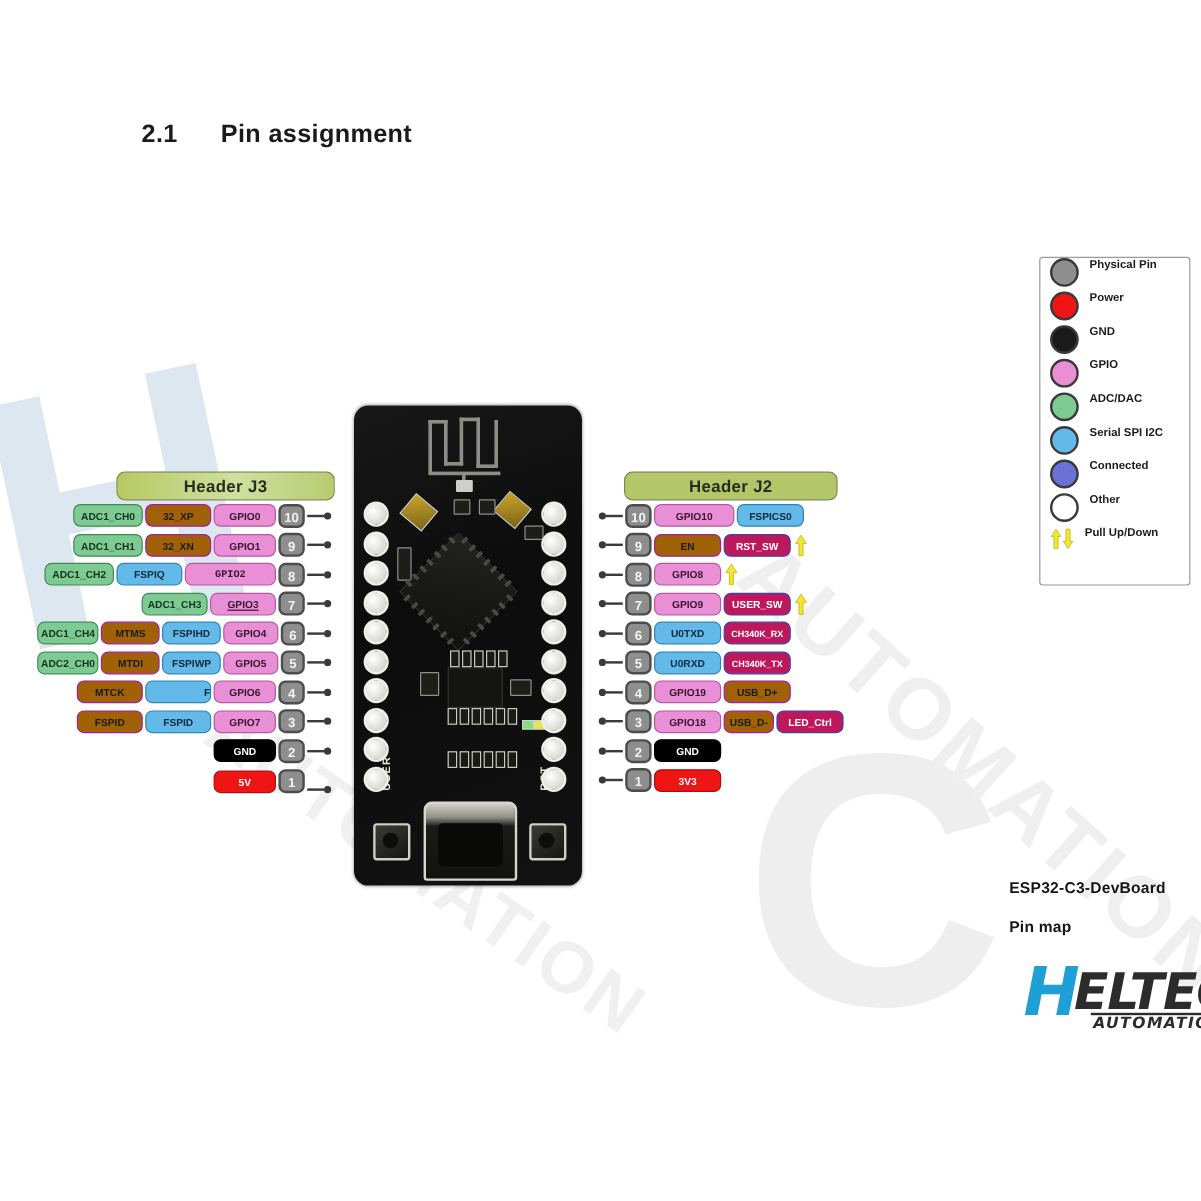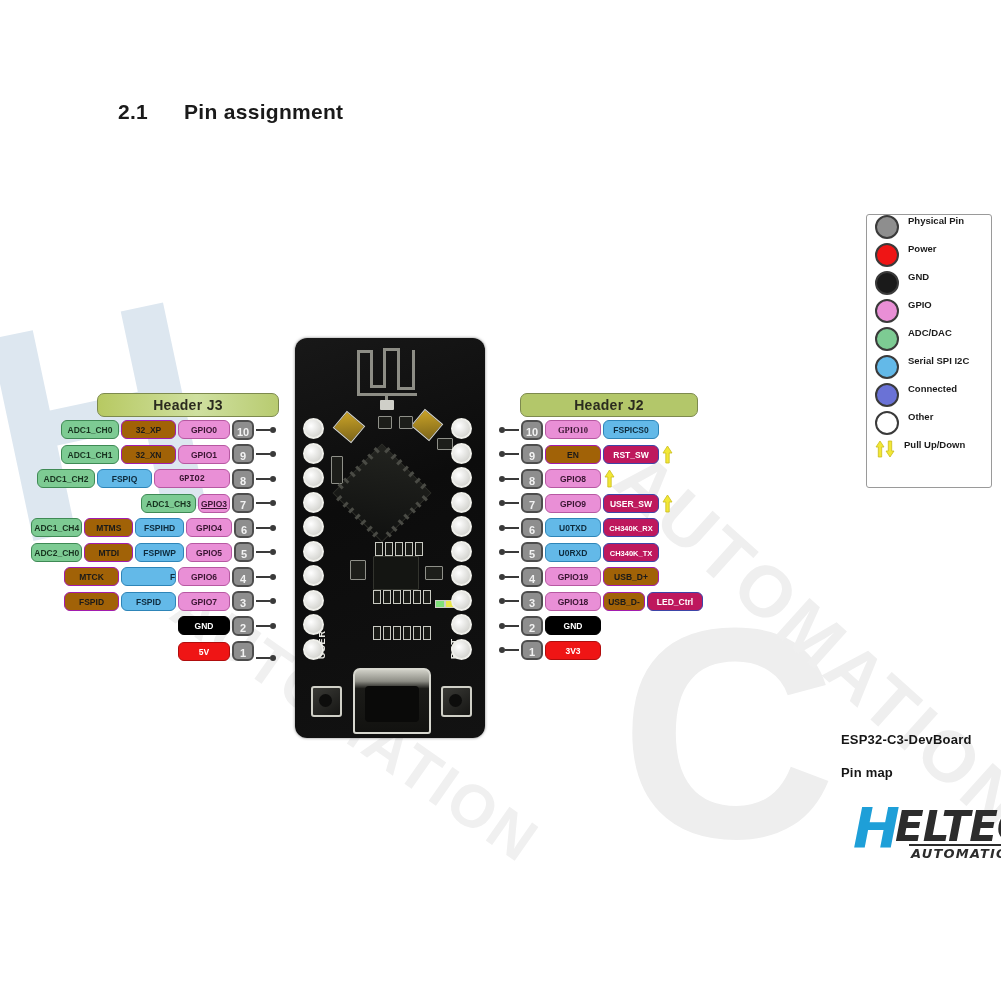--- a/index.html
+++ b/index.html
@@ -313,21 +313,21 @@
       <div class="chipbox c-spi" style="width: 55px;">FSPIQ</div>
       <div class="chipbox c-gpio" style="width: 76px; font-family: Liberation Mono, monospace;">GPIO2</div>
       <div class="pinnum">8</div>
       <span class="lead">
         <span class="ln"></span>
         <span class="dt"></span>
       </span>
     </div>
     <div class="row left" style="top: 492.5px; left: 30px; width: 247px;">
       <div class="chipbox c-adc" style="width: 55px;">ADC1_CH3</div>
-      <div class="chipbox c-gpio" style="width: 32px; text-decoration: underline;">GPIO3</div>
+      <div class="chipbox c-gpio" style="width: 55px; text-decoration: underline;">GPIO3</div>
       <div class="pinnum">7</div>
       <span class="lead">
         <span class="ln"></span>
         <span class="dt"></span>
       </span>
     </div>
     <div class="row left" style="top: 517px; left: 30px; width: 247px;">
       <div class="chipbox c-adc" style="width: 58px;">ADC1_CH4</div>
       <div class="chipbox c-other" style="width: 55px;">MTMS</div>
       <div class="chipbox c-spi" style="width: 55px;">FSPIHD</div>
@@ -386,21 +386,21 @@
       </span>
     </div>
   </div>
 <div id="j2-rows">
     <div class="row" style="top: 419px; left: 498px;">
       <span class="lead">
         <span class="dt"></span>
         <span class="ln"></span>
       </span>
       <div class="pinnum">10</div>
-      <div class="chipbox c-gpio" style="width: 56px; font-family: Liberation Serif, serif;">GPIO10</div>
+      <div class="chipbox c-gpio" style="width: 67px;">GPIO10</div>
       <div class="chipbox c-spi" style="width: 56px;">FSPICS0</div>
     </div>
     <div class="row" style="top: 443.5px; left: 498px;">
       <span class="lead">
         <span class="dt"></span>
         <span class="ln"></span>
       </span>
       <div class="pinnum">9</div>
       <div class="chipbox c-other" style="width: 56px;">EN</div>
       <div class="chipbox c-conn" style="width: 56px;">RST_SW</div>

